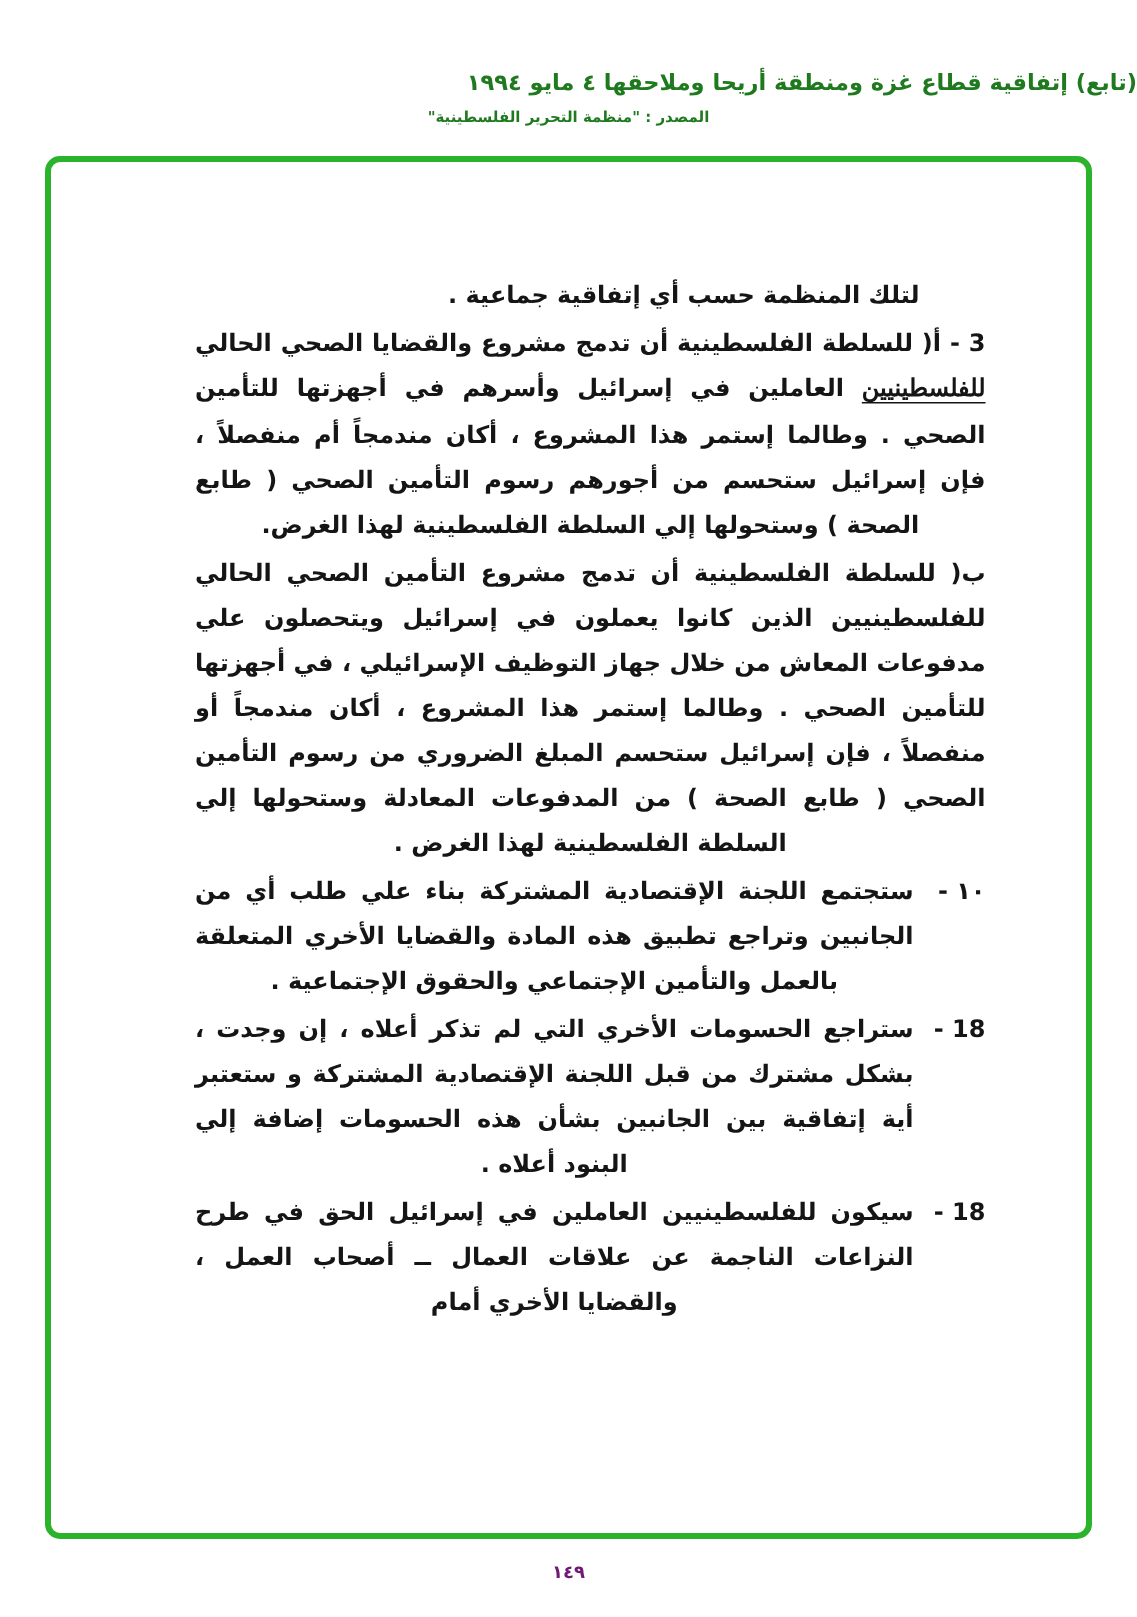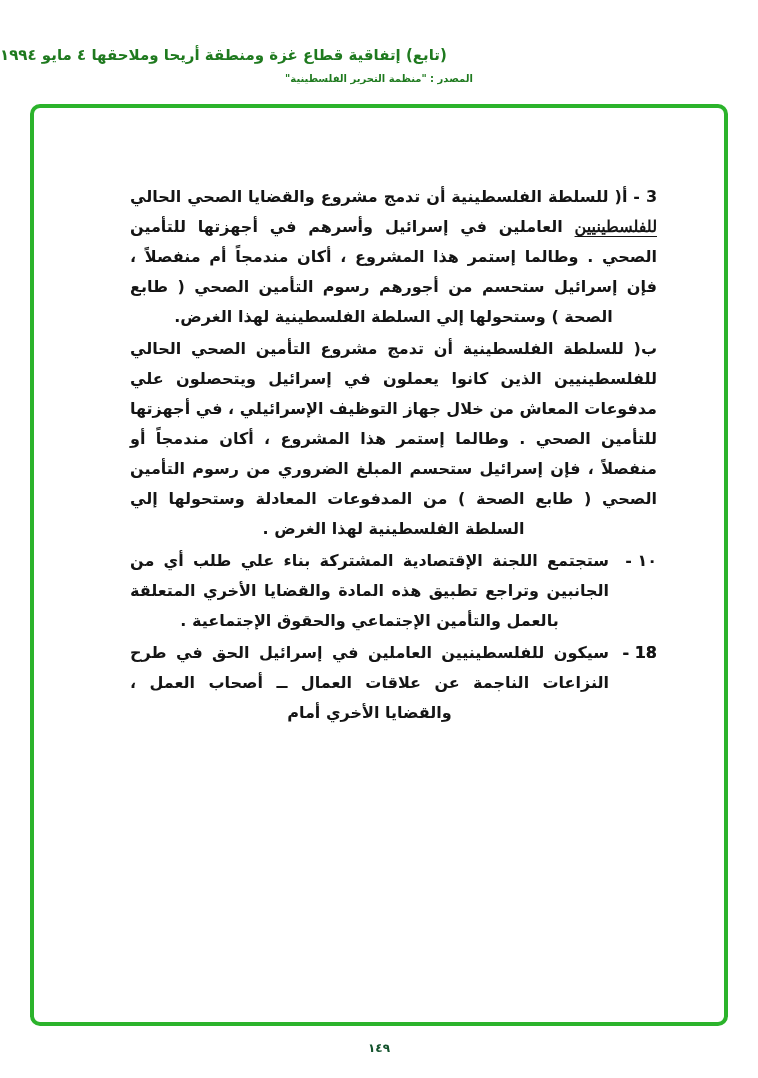--- a/index.html
+++ b/index.html
@@ -5,21 +5,21 @@
   html, body { margin: 0; padding: 0; }
   body {
     width: 758px; height: 1078px;
     background: #ffffff;
     position: relative;
     overflow: hidden;
     font-family: "DejaVu Sans", sans-serif;
   }
   .header-title {
     position: absolute; top: 46px; left: 0; right: 0;
-    text-align: left;
+    text-align: right;
     direction: rtl;
     font-size: 15px; font-weight: bold;
     color: #1f7a1f;
     letter-spacing: 0.5px;
   }
   .header-source {
     position: absolute; top: 73px; left: 0; right: 0;
     text-align: center;
     direction: rtl;
     font-size: 10px; font-weight: bold;
@@ -68,50 +68,52 @@
     text-underline-offset: 4px;
     font-family: Liberation Serif, serif;
   }
   .page-number {
     position: absolute;
     top: 1041px; left: 0; right: 0;
     text-align: center;
     direction: rtl;
     font-size: 12px; font-weight: bold;
     letter-spacing: 3px;
-    color: #14532d;
+    color: #701a75;
   }
 </style>
 </head>
 <body>
 
 <div class="header-title">(تابع) إتفاقية قطاع غزة ومنطقة أريحا وملاحقها ٤ مايو ١٩٩٤</div>
 
 <div class="header-source">المصدر :  "منظمة التحرير الفلسطينية"</div>
 
 <div class="doc-frame"></div>
 
 <div class="content">
 
+  <p class="intro-line">لتلك المنظمة حسب أي إتفاقية جماعية .</p>
 
   <p class="para">
     <span>3 - أ( </span><span>للسلطة الفلسطينية أن تدمج مشروع والقضايا الصحي الحالي </span><span class="underlined">للفلسطينيين</span><span> العاملين في إسرائيل وأسرهم في أجهزتها للتأمين الصحي . وطالما إستمر هذا المشروع ، أكان مندمجاً أم منفصلاً ، فإن إسرائيل ستحسم من أجورهم رسوم التأمين الصحي ( طابع الصحة ) وستحولها إلي السلطة الفلسطينية لهذا الغرض.</span>
   </p>
 
   <p class="para">
     <span>ب( </span><span>للسلطة الفلسطينية أن تدمج مشروع التأمين الصحي الحالي للفلسطينيين الذين كانوا يعملون في إسرائيل ويتحصلون علي مدفوعات المعاش من خلال جهاز التوظيف الإسرائيلي ، في أجهزتها للتأمين الصحي . وطالما إستمر هذا المشروع ، أكان مندمجاً أو منفصلاً ، فإن إسرائيل ستحسم المبلغ الضروري من رسوم التأمين الصحي ( طابع الصحة ) من المدفوعات المعادلة وستحولها إلي السلطة الفلسطينية لهذا الغرض .</span>
   </p>
 
   <p class="para hang">
     <span class="marker-abs">١٠ -</span>
     <span>ستجتمع اللجنة الإقتصادية المشتركة بناء علي طلب أي من الجانبين وتراجع تطبيق هذه المادة والقضايا الأخري المتعلقة بالعمل والتأمين الإجتماعي والحقوق الإجتماعية .</span>
   </p>
 
   <p class="para hang">
     <span class="marker-abs">18 -</span>
+    <span>ستراجع الحسومات الأخري التي لم تذكر أعلاه ، إن وجدت ، بشكل مشترك من قبل اللجنة الإقتصادية المشتركة و ستعتبر أية إتفاقية بين الجانبين بشأن هذه الحسومات إضافة إلي البنود أعلاه .</span>
   </p>
 
   <p class="para hang">
     <span class="marker-abs">18 -</span>
     <span>سيكون للفلسطينيين العاملين في إسرائيل الحق في طرح النزاعات الناجمة عن علاقات العمال ــ أصحاب العمل ، والقضايا الأخري أمام</span>
   </p>
 
 </div>
 
 <div class="page-number">١٤٩</div>

